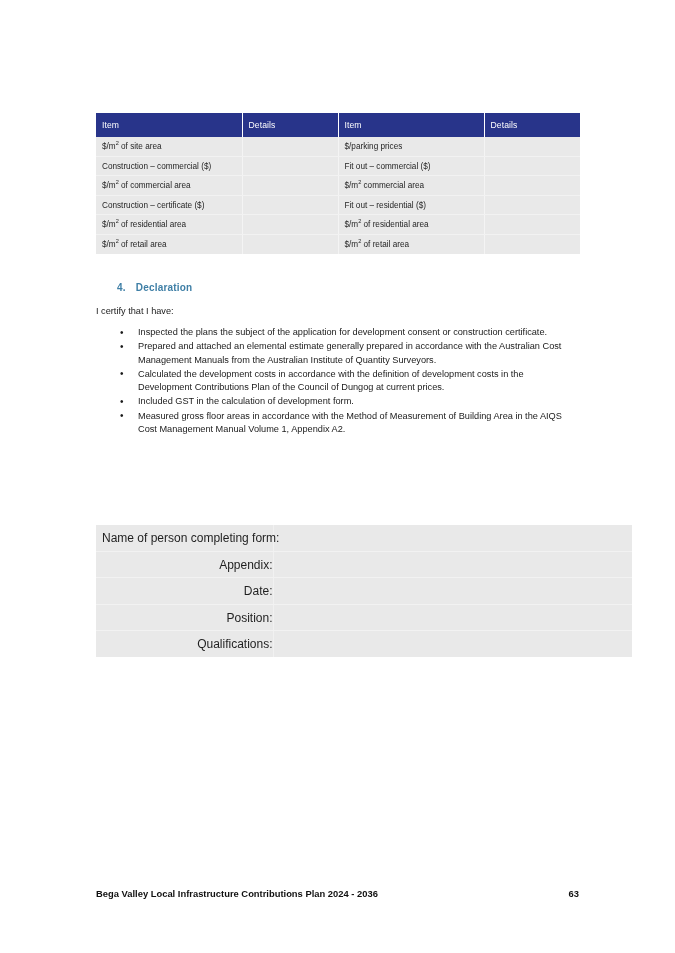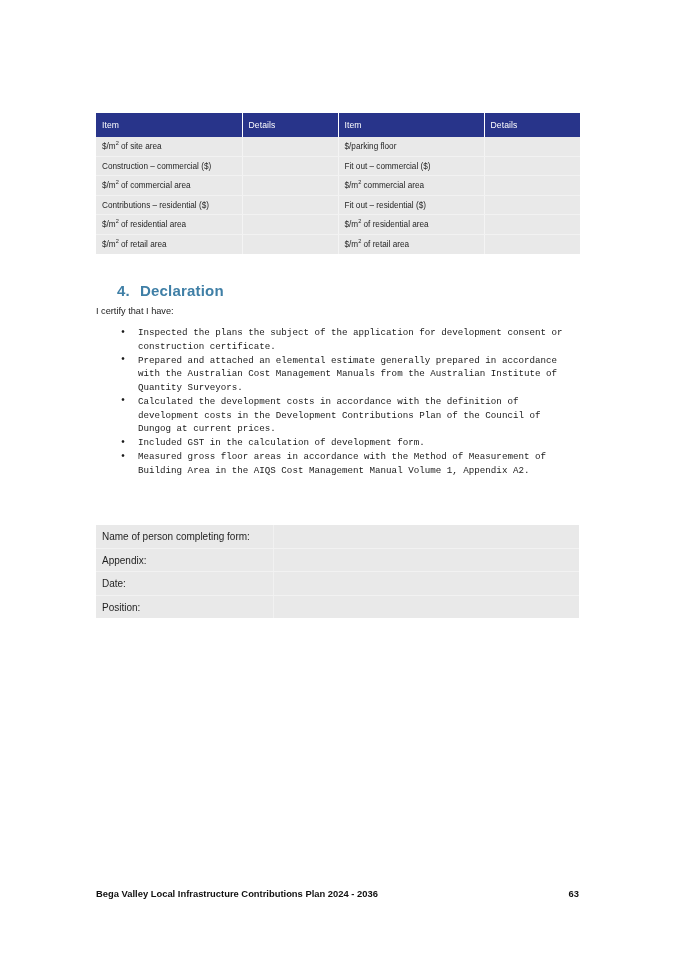--- a/index.html
+++ b/index.html
@@ -57,21 +57,21 @@
   .cost-table tr:last-child td { border-bottom: none; }
   .col-item  { width: 146px; }
   .col-det   { width: 96px; }
   sup { font-size: 0.68em; vertical-align: super; line-height: 0; }
 
   
   .section-heading {
     position: absolute;
     left: 117px;
     top: 282px;
-    font-size: 15px;
+    font-size: 10px;
     font-weight: bold;
     color: #3f7fa6;
     letter-spacing: .2px;
     white-space: nowrap;
   }
   .section-heading .num { margin-right: 10px; }
 
   
   .certify-line {
     position: absolute;
@@ -91,40 +91,40 @@
     padding: 0;
     list-style: none;
     font-size: 9.2px;
     line-height: 13.6px;
     color: #1a1a1a;
   }
   .bullets li {
     position: relative;
     padding-left: 20px;
     margin: 0 0 0.5px 0;
-    font-family: Liberation Mono, monospace;
   }
   .bullets li::before {
     content: "\2022";
     position: absolute;
     left: 2px;
     top: -0.5px;
     font-size: 10px;
     color: #1a1a1a;
   }
 
   
   .sign-table {
     position: absolute;
     left: 96px;
     top: 525px;
-    width: 483px;
+    width: 536px;
     border-collapse: collapse;
     table-layout: fixed;
-    font-size: 10px;
+    font-size: 12px;
+    text-align: right;
   }
   .sign-table td {
     background: #e9e9e9;
     padding: 6.0px 0 5.6px 6px;
     border-bottom: 1px solid #f2f2f2;
     border-right: 1.5px solid #f1f1f1;
     color: #1f1f1f;
     white-space: nowrap;
   }
   .sign-table td:last-child { border-right: none; }
@@ -163,37 +163,37 @@
         <th>Item</th>
         <th>Details</th>
         <th>Item</th>
         <th>Details</th>
       </tr>
     </thead>
     <tbody>
       <tr>
         <td>$/m<sup>2</sup> of site area</td>
         <td></td>
-        <td>$/parking floor</td>
+        <td>$/parking prices</td>
         <td></td>
       </tr>
       <tr>
         <td>Construction – commercial ($)</td>
         <td></td>
         <td>Fit out – commercial ($)</td>
         <td></td>
       </tr>
       <tr>
         <td>$/m<sup>2</sup> of commercial area</td>
         <td></td>
         <td>$/m<sup>2</sup> commercial area</td>
         <td></td>
       </tr>
       <tr>
-        <td>Contributions – residential ($)</td>
+        <td>Construction – certificate ($)</td>
         <td></td>
         <td>Fit out – residential ($)</td>
         <td></td>
       </tr>
       <tr>
         <td>$/m<sup>2</sup> of residential area</td>
         <td></td>
         <td>$/m<sup>2</sup> of residential area</td>
         <td></td>
       </tr>
@@ -235,20 +235,24 @@
         <td></td>
       </tr>
       <tr>
         <td>Date:</td>
         <td></td>
       </tr>
       <tr>
         <td>Position:</td>
         <td></td>
       </tr>
+      <tr>
+        <td>Qualifications:</td>
+        <td></td>
+      </tr>
     </tbody>
   </table>
 
   <div class="footer">
     <span>Bega Valley Local Infrastructure Contributions Plan 2024 - 2036</span>
     <span>63</span>
   </div>
 
 </div>
 

